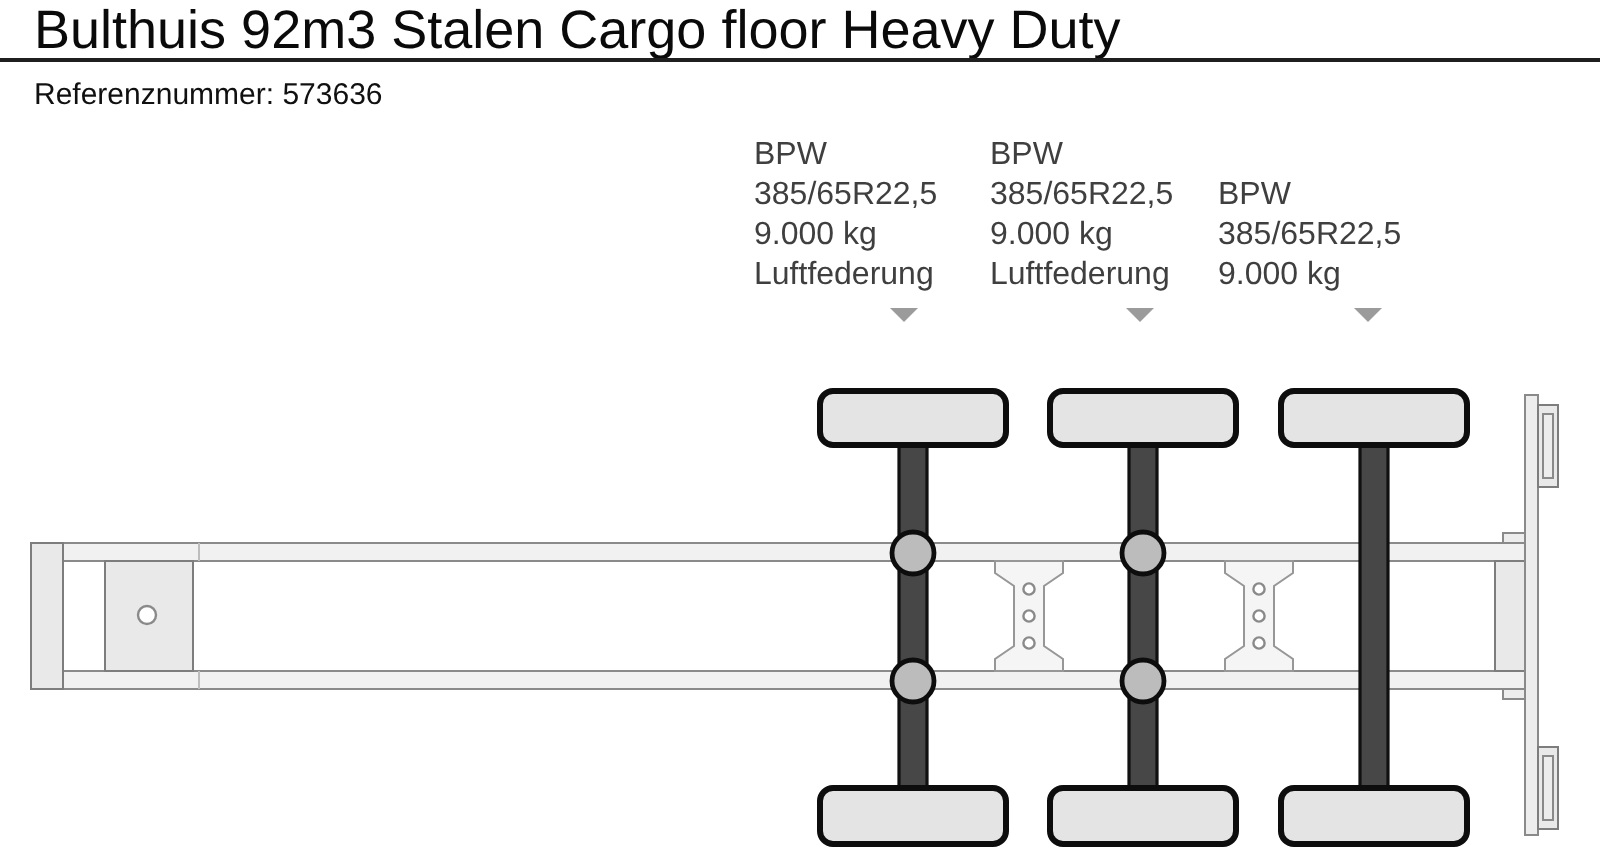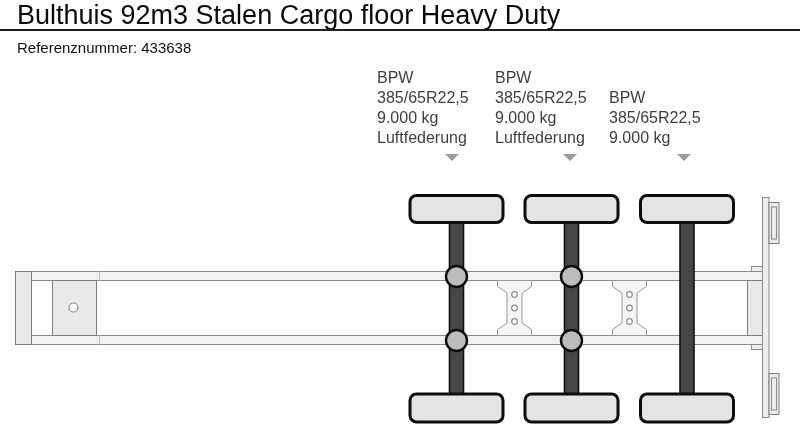--- a/index.html
+++ b/index.html
@@ -108,21 +108,21 @@
 
   <g>
     <rect class="beam" x="680" y="209" width="14" height="199"></rect>
     <rect class="wheel" x="640.5" y="195.5" width="93" height="27" rx="6.5"></rect>
     <rect class="wheel" x="640.5" y="394" width="93" height="28" rx="6.5"></rect>
   </g>
 </svg>
 
 <div class="page-title">Bulthuis 92m3 Stalen Cargo floor Heavy Duty</div>
 <div class="title-rule"></div>
-<div class="ref-number">Referenznummer: 433638</div>
+<div class="ref-number">Referenznummer: 573636</div>
 
 <div class="axle-label" id="label-1">
   <div>BPW</div>
   <div>385/65R22,5</div>
   <div>9.000 kg</div>
   <div>Luftfederung</div>
 </div>
 <div class="axle-label" id="label-2">
   <div>BPW</div>
   <div>385/65R22,5</div>

